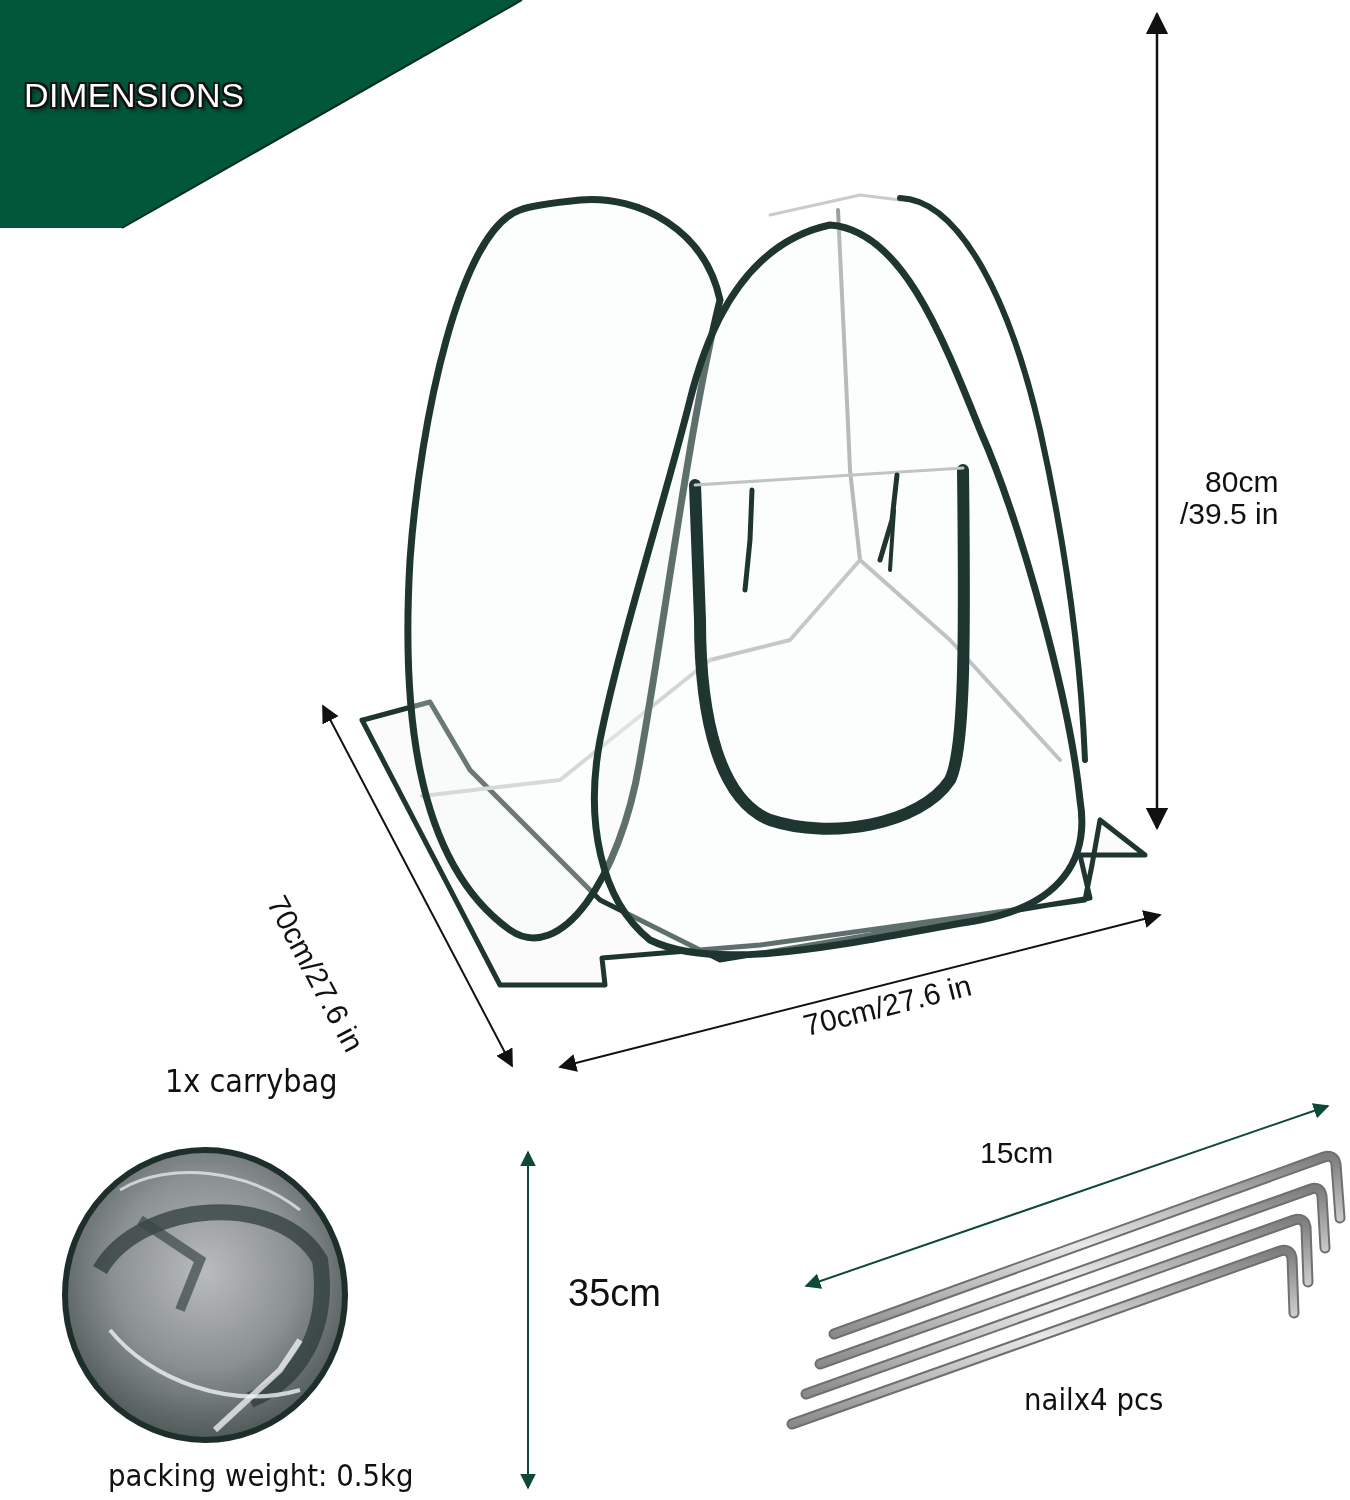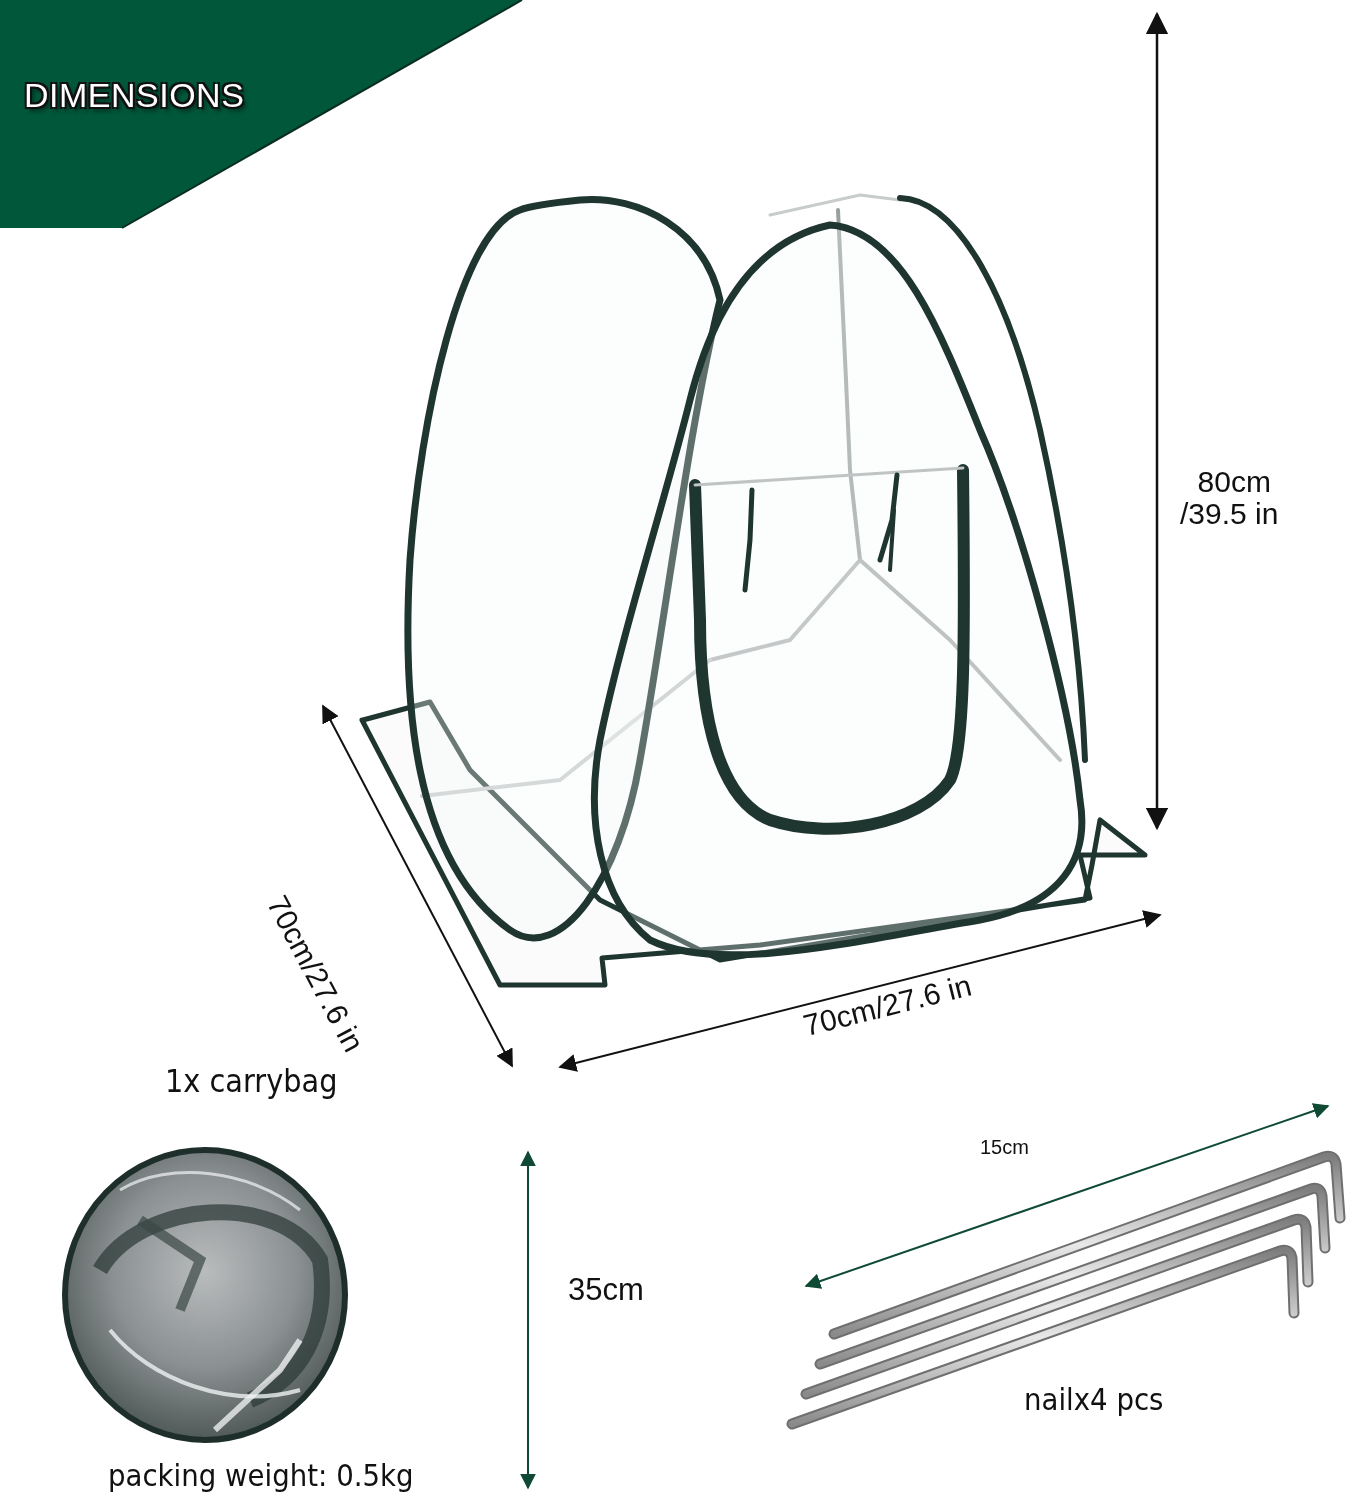--- a/index.html
+++ b/index.html
@@ -6,29 +6,29 @@
     body { width: 1350px; height: 1500px; position: relative; overflow: hidden; font-family: "Liberation Sans", sans-serif; }
     .stage { position: absolute; left: 0; top: 0; width: 1350px; height: 1432px; }
     .banner { position: absolute; left: 0; top: 0; }
     .banner-title {
       position: absolute; left: 24px; top: 76px;
       font-family: "Liberation Sans", sans-serif; font-size: 34px; color: #ffffff;
       letter-spacing: 0.5px;
       text-shadow: -2px -2px 0 #111, 2px -2px 0 #111, -2px 2px 0 #111, 2px 2px 0 #111, 3px 4px 4px rgba(0,0,0,0.6);
     }
     .label { position: absolute; color: #111; white-space: nowrap; font-family: "Liberation Sans", sans-serif; }
-    .lbl-height { left: 1180px; top: 466px; font-size: 30px; line-height: 32px; text-align: center; }
+    .lbl-height { left: 1180px; top: 466px; font-size: 30px; line-height: 32px; text-align: right; }
     .lbl-height span { display: block; }
     .lbl-height .l1 { padding-left: 10px; }
     .lbl-depth { left: 290px; top: 890px; font-size: 30px; transform: rotate(62deg); transform-origin: left top; }
     .lbl-width { left: 800px; top: 1010px; font-size: 30px; transform: rotate(-14deg); transform-origin: left top; }
     .lbl-carrybag { left: 165px; top: 1062px; font-size: 32px; font-family: "DejaVu Sans", sans-serif; transform: scaleX(0.9); transform-origin: left top; }
-    .lbl-bagsize { left: 568px; top: 1272px; font-size: 31px; }
+    .lbl-bagsize { left: 568px; top: 1272px; font-size: 38px; }
     .lbl-weight { left: 108px; top: 1458px; font-size: 30px; font-family: "DejaVu Sans", sans-serif; transform: scaleX(0.92); transform-origin: left top; }
-    .lbl-nail-len { left: 980px; top: 1136px; font-size: 20px; }
+    .lbl-nail-len { left: 980px; top: 1136px; font-size: 30px; }
     .lbl-nail-count { left: 1024px; top: 1382px; font-size: 30px; font-family: "DejaVu Sans", sans-serif; transform: scaleX(0.92); transform-origin: left top; }
     svg { position: absolute; left: 0; top: 0; }
   </style>
 </head>
 <body>
 
 <div class="stage">
 
   <svg class="banner" width="540" height="230">
     <polygon points="0,0 522,0 122,228 0,228" fill="#00573A"></polygon>

